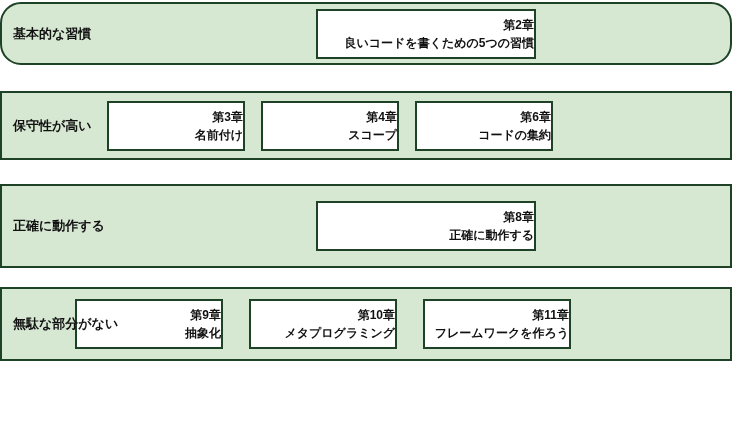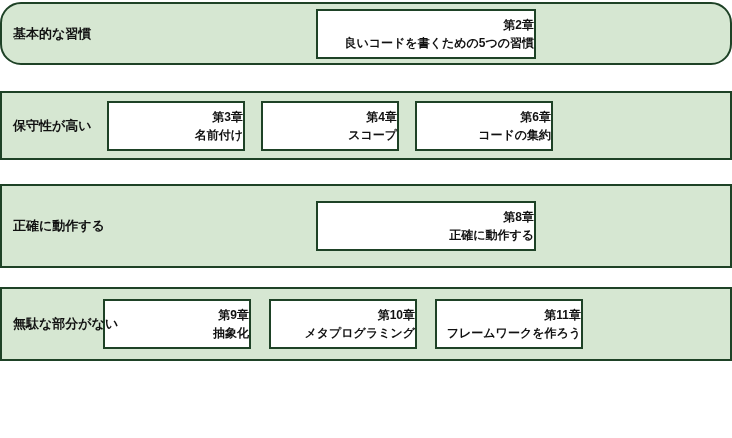--- a/index.html
+++ b/index.html
@@ -64,21 +64,21 @@
     font-size: 12px;
     font-weight: bold;
     color: #111111;
     line-height: 1.5;
     white-space: nowrap;
   }
   .r1 .boxes, .r3 .boxes, .r4 .boxes { padding-left: 314px; }
   .r1 .chapter-box, .r3 .chapter-box, .r4 .chapter-box { width: 220px; }
   .r2 .boxes { padding-left: 105px; gap: 16px; }
   .r2 .chapter-box { width: 138px; }
-  .r5 .boxes { padding-left: 101px; gap: 18px; }
+  .r5 .boxes { padding-left: 73px; gap: 26px; }
   .r5 .chapter-box { width: 148px; }
 </style>
 </head>
 <body>
 
 <div class="diagram">
 
   <div class="band r1">
     <div class="band-label">基本的な習慣</div>
     <div class="boxes">

